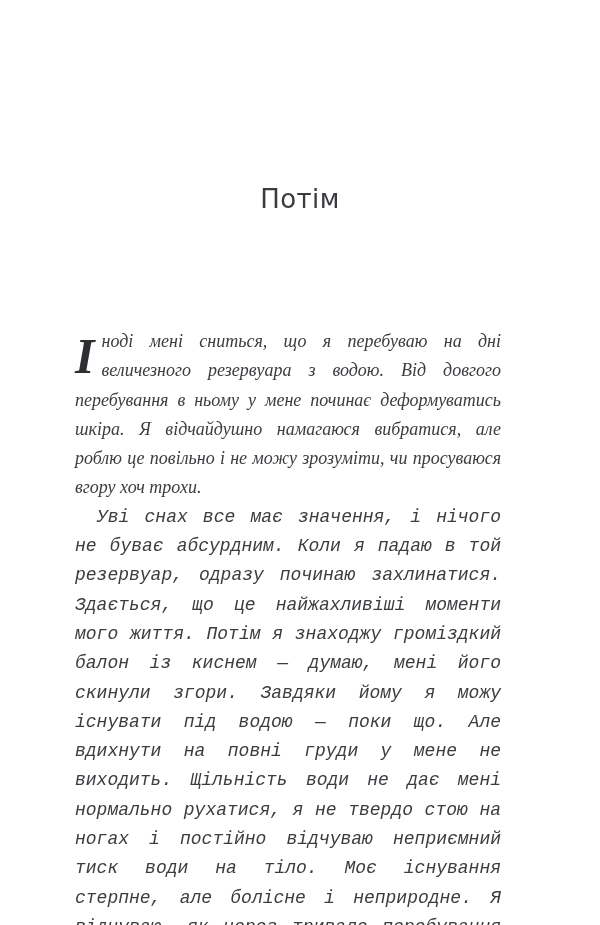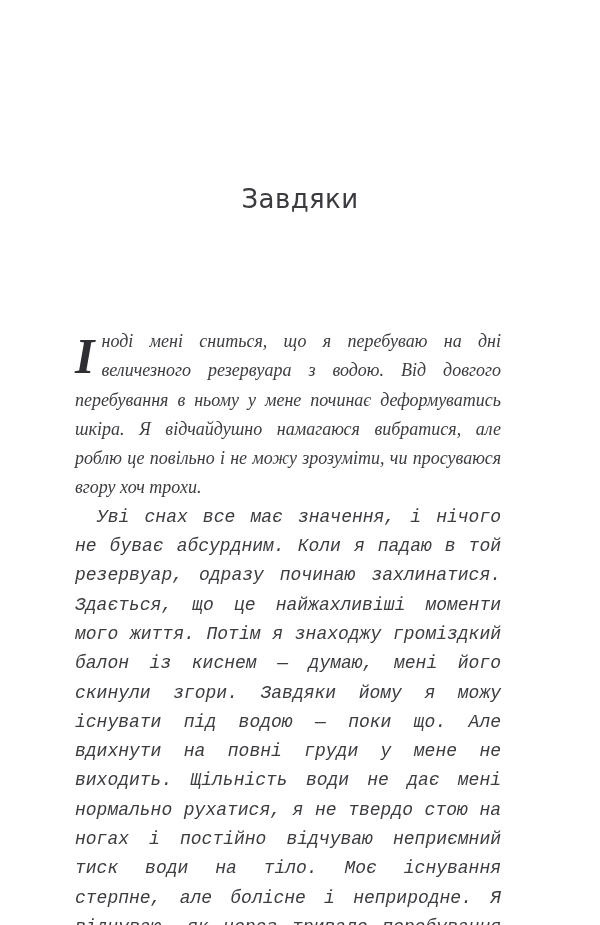--- a/index.html
+++ b/index.html
@@ -73,20 +73,20 @@
     padding: 3px 7px 0 0;
     margin-top: 1px;
     color: #2e2e33;
   }
 </style>
 </head>
 <body>
 
 <div class="page">
 
-  <h1 class="chapter-heading">Завдяки</h1>
+  <h1 class="chapter-heading">Потім</h1>
 
   <div class="body-block">
     <p class="para first">Іноді мені сниться, що я перебуваю на дні величезного резервуара з водою. Від довгого перебування в ньому у мене починає деформуватись шкіра. Я відчайдушно намагаюся вибратися, але роблю це повільно і не можу зрозуміти, чи просуваюся вгору хоч трохи.</p>
     <p class="para">Уві снах все має значення, і нічого не буває абсурдним. Коли я падаю в той резервуар, одразу починаю захлинатися. Здається, що це найжахливіші моменти мого життя. Потім я знаходжу громіздкий балон із киснем — думаю, мені його скинули згори. Завдяки йому я можу існувати під водою — поки що. Але вдихнути на повні груди у мене не виходить. Щільність води не дає мені нормально рухатися, я не твердо стою на ногах і постійно відчуваю неприємний тиск води на тіло. Моє існування стерпне, але болісне і неприродне. Я відчуваю, як через тривале перебування у воді мені гіршає. Не тільки фізично: я забуваю, як це — дихати повітрям, ходити по землі, бігати по траві.</p>
   </div>
 
 </div>
 
 </body></html>

